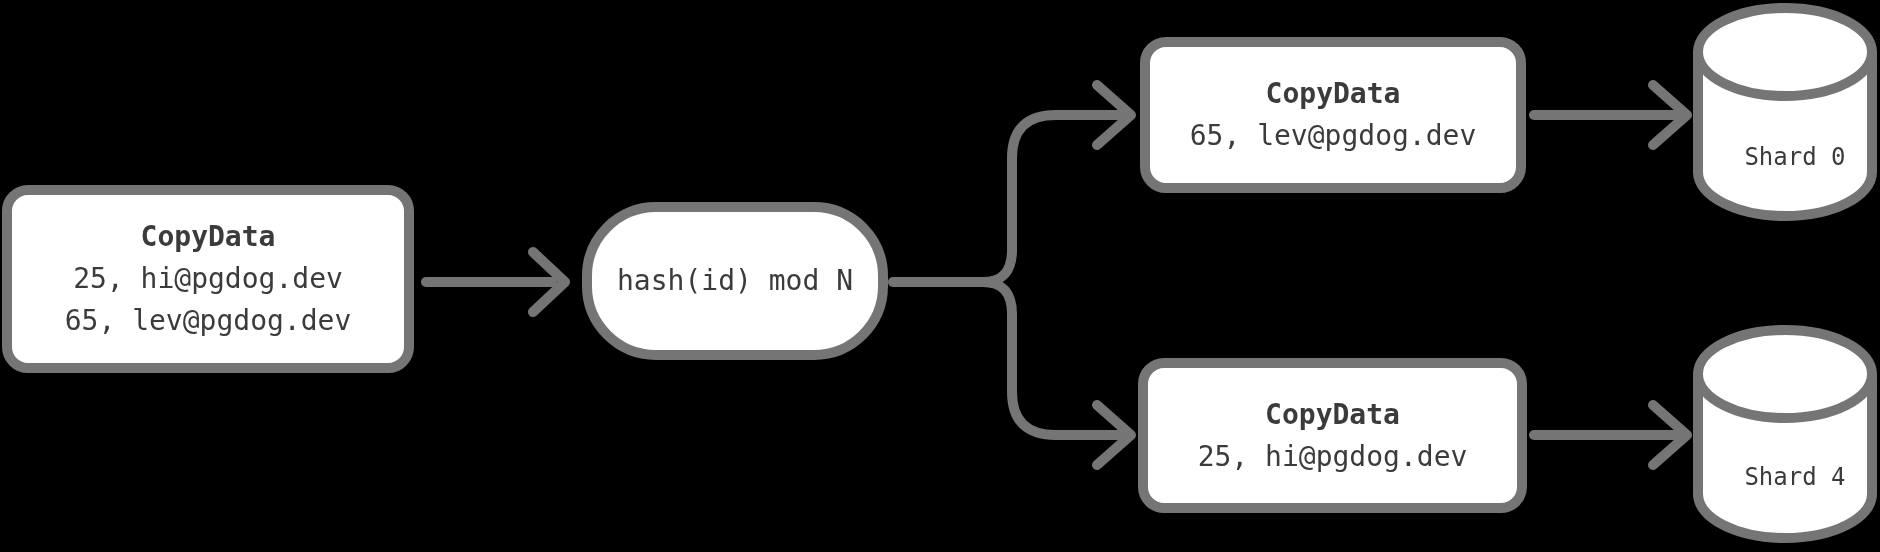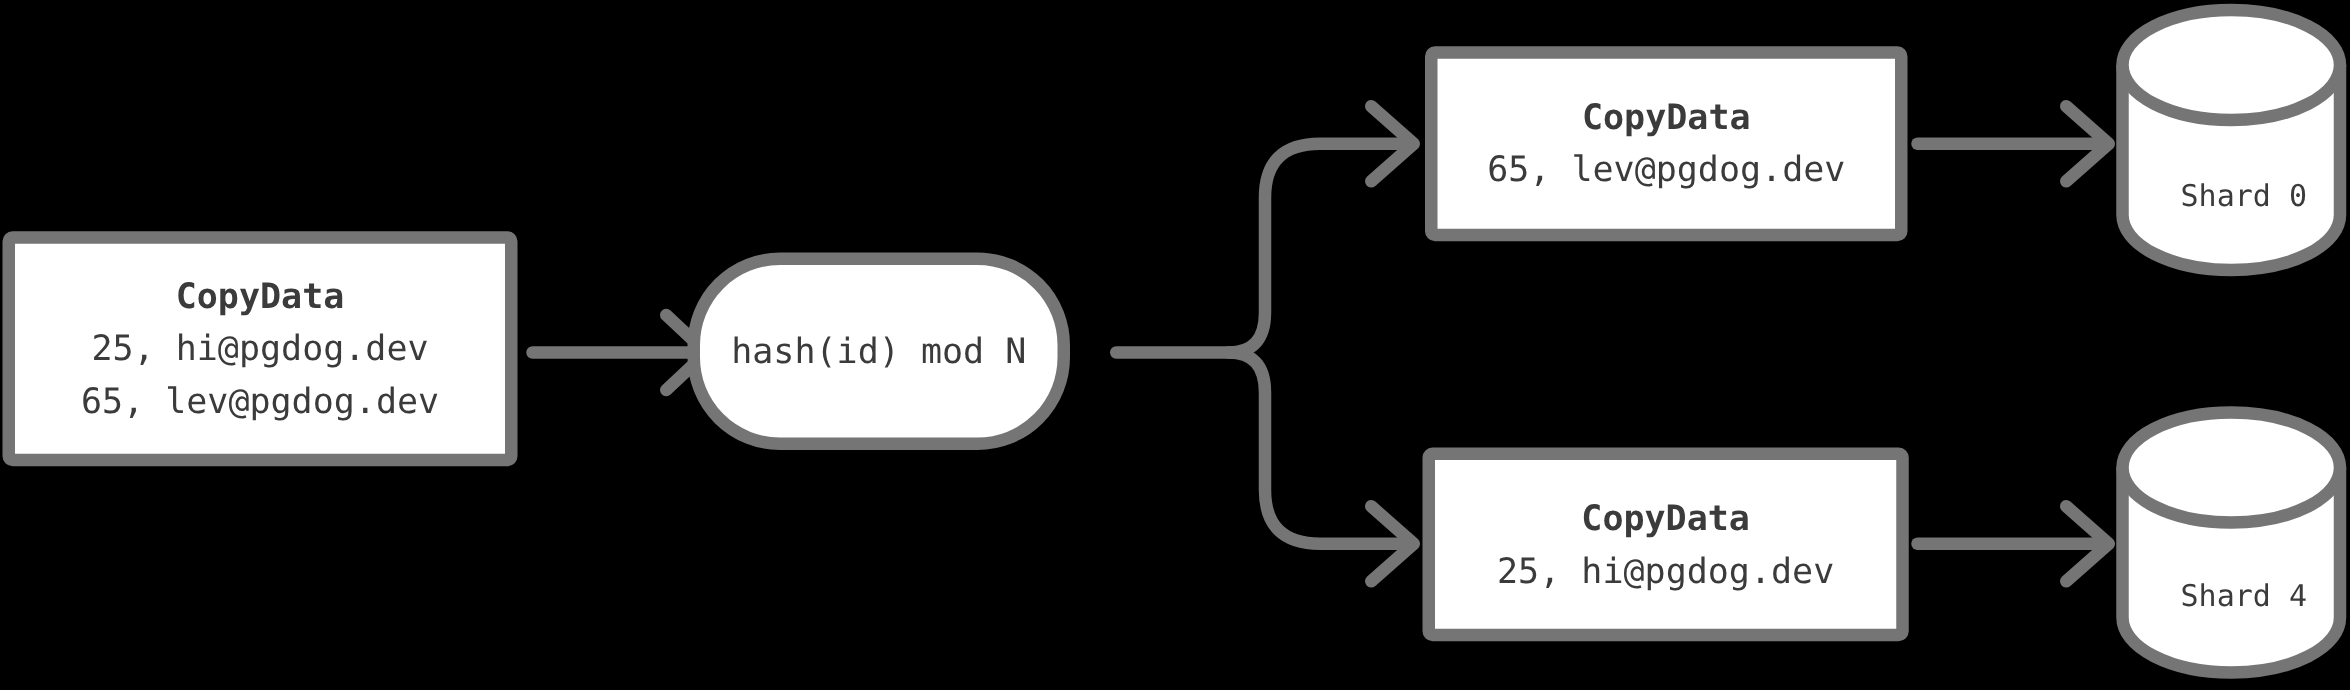--- a/index.html
+++ b/index.html
@@ -30,30 +30,30 @@
     display: flex;
     flex-direction: column;
     align-items: center;
     justify-content: center;
     color: #3b3b3b;
     font-size: 28px;
     line-height: 42px;
     white-space: nowrap;
   }
   .box {
-    border-radius: 8px;
+    border-radius: 26px;
   }
   .pill {
     border-radius: 74px;
   }
   .node .title {
     font-weight: bold;
   }
   .box-source { left: 2px;    top: 185px; width: 412px; height: 188px; }
-  .pill-router{ left: 550px;  top: 202px; width: 306px; height: 158px; }
+  .pill-router{ left: 582px;  top: 202px; width: 306px; height: 158px; }
   .box-shard0 { left: 1140px; top: 37px;  width: 386px; height: 156px; }
   .box-shard1 { left: 1138px; top: 358px; width: 389px; height: 155px; }
   .shard-label {
     position: absolute;
     left: 1693px;
     width: 184px;
     text-align: center;
     color: #3b3b3b;
     font-size: 24px;
     line-height: 32px;

